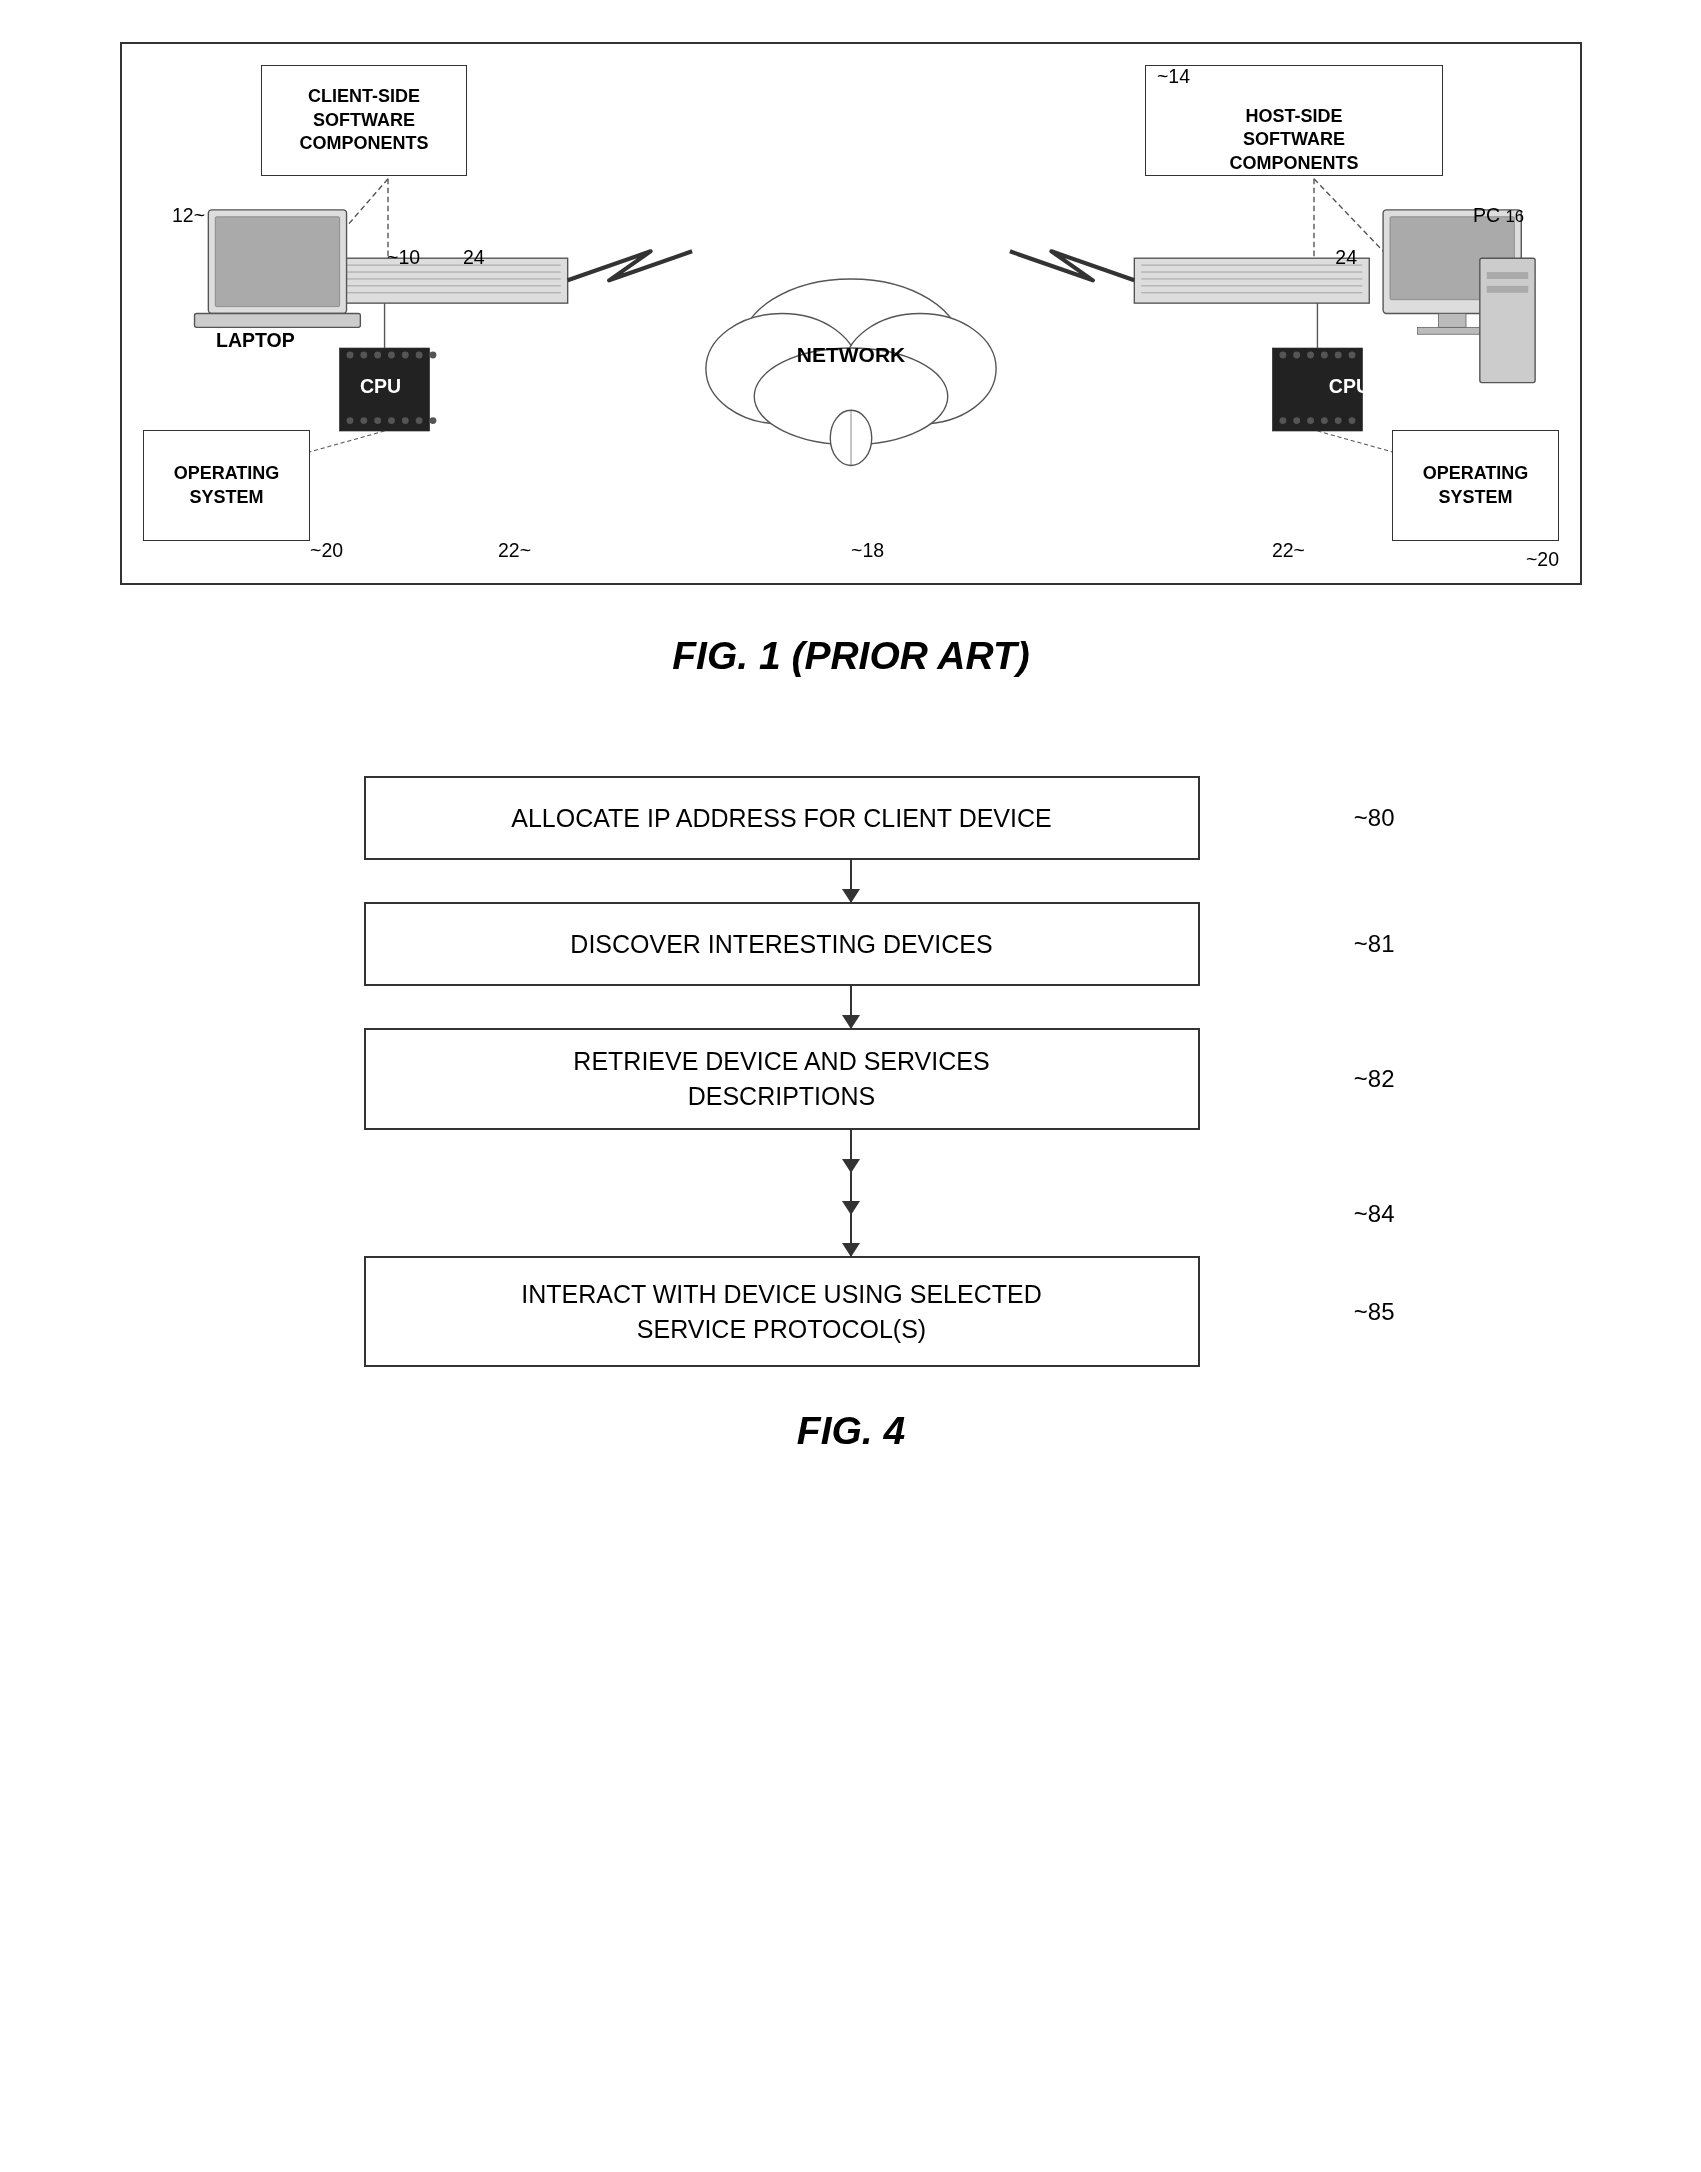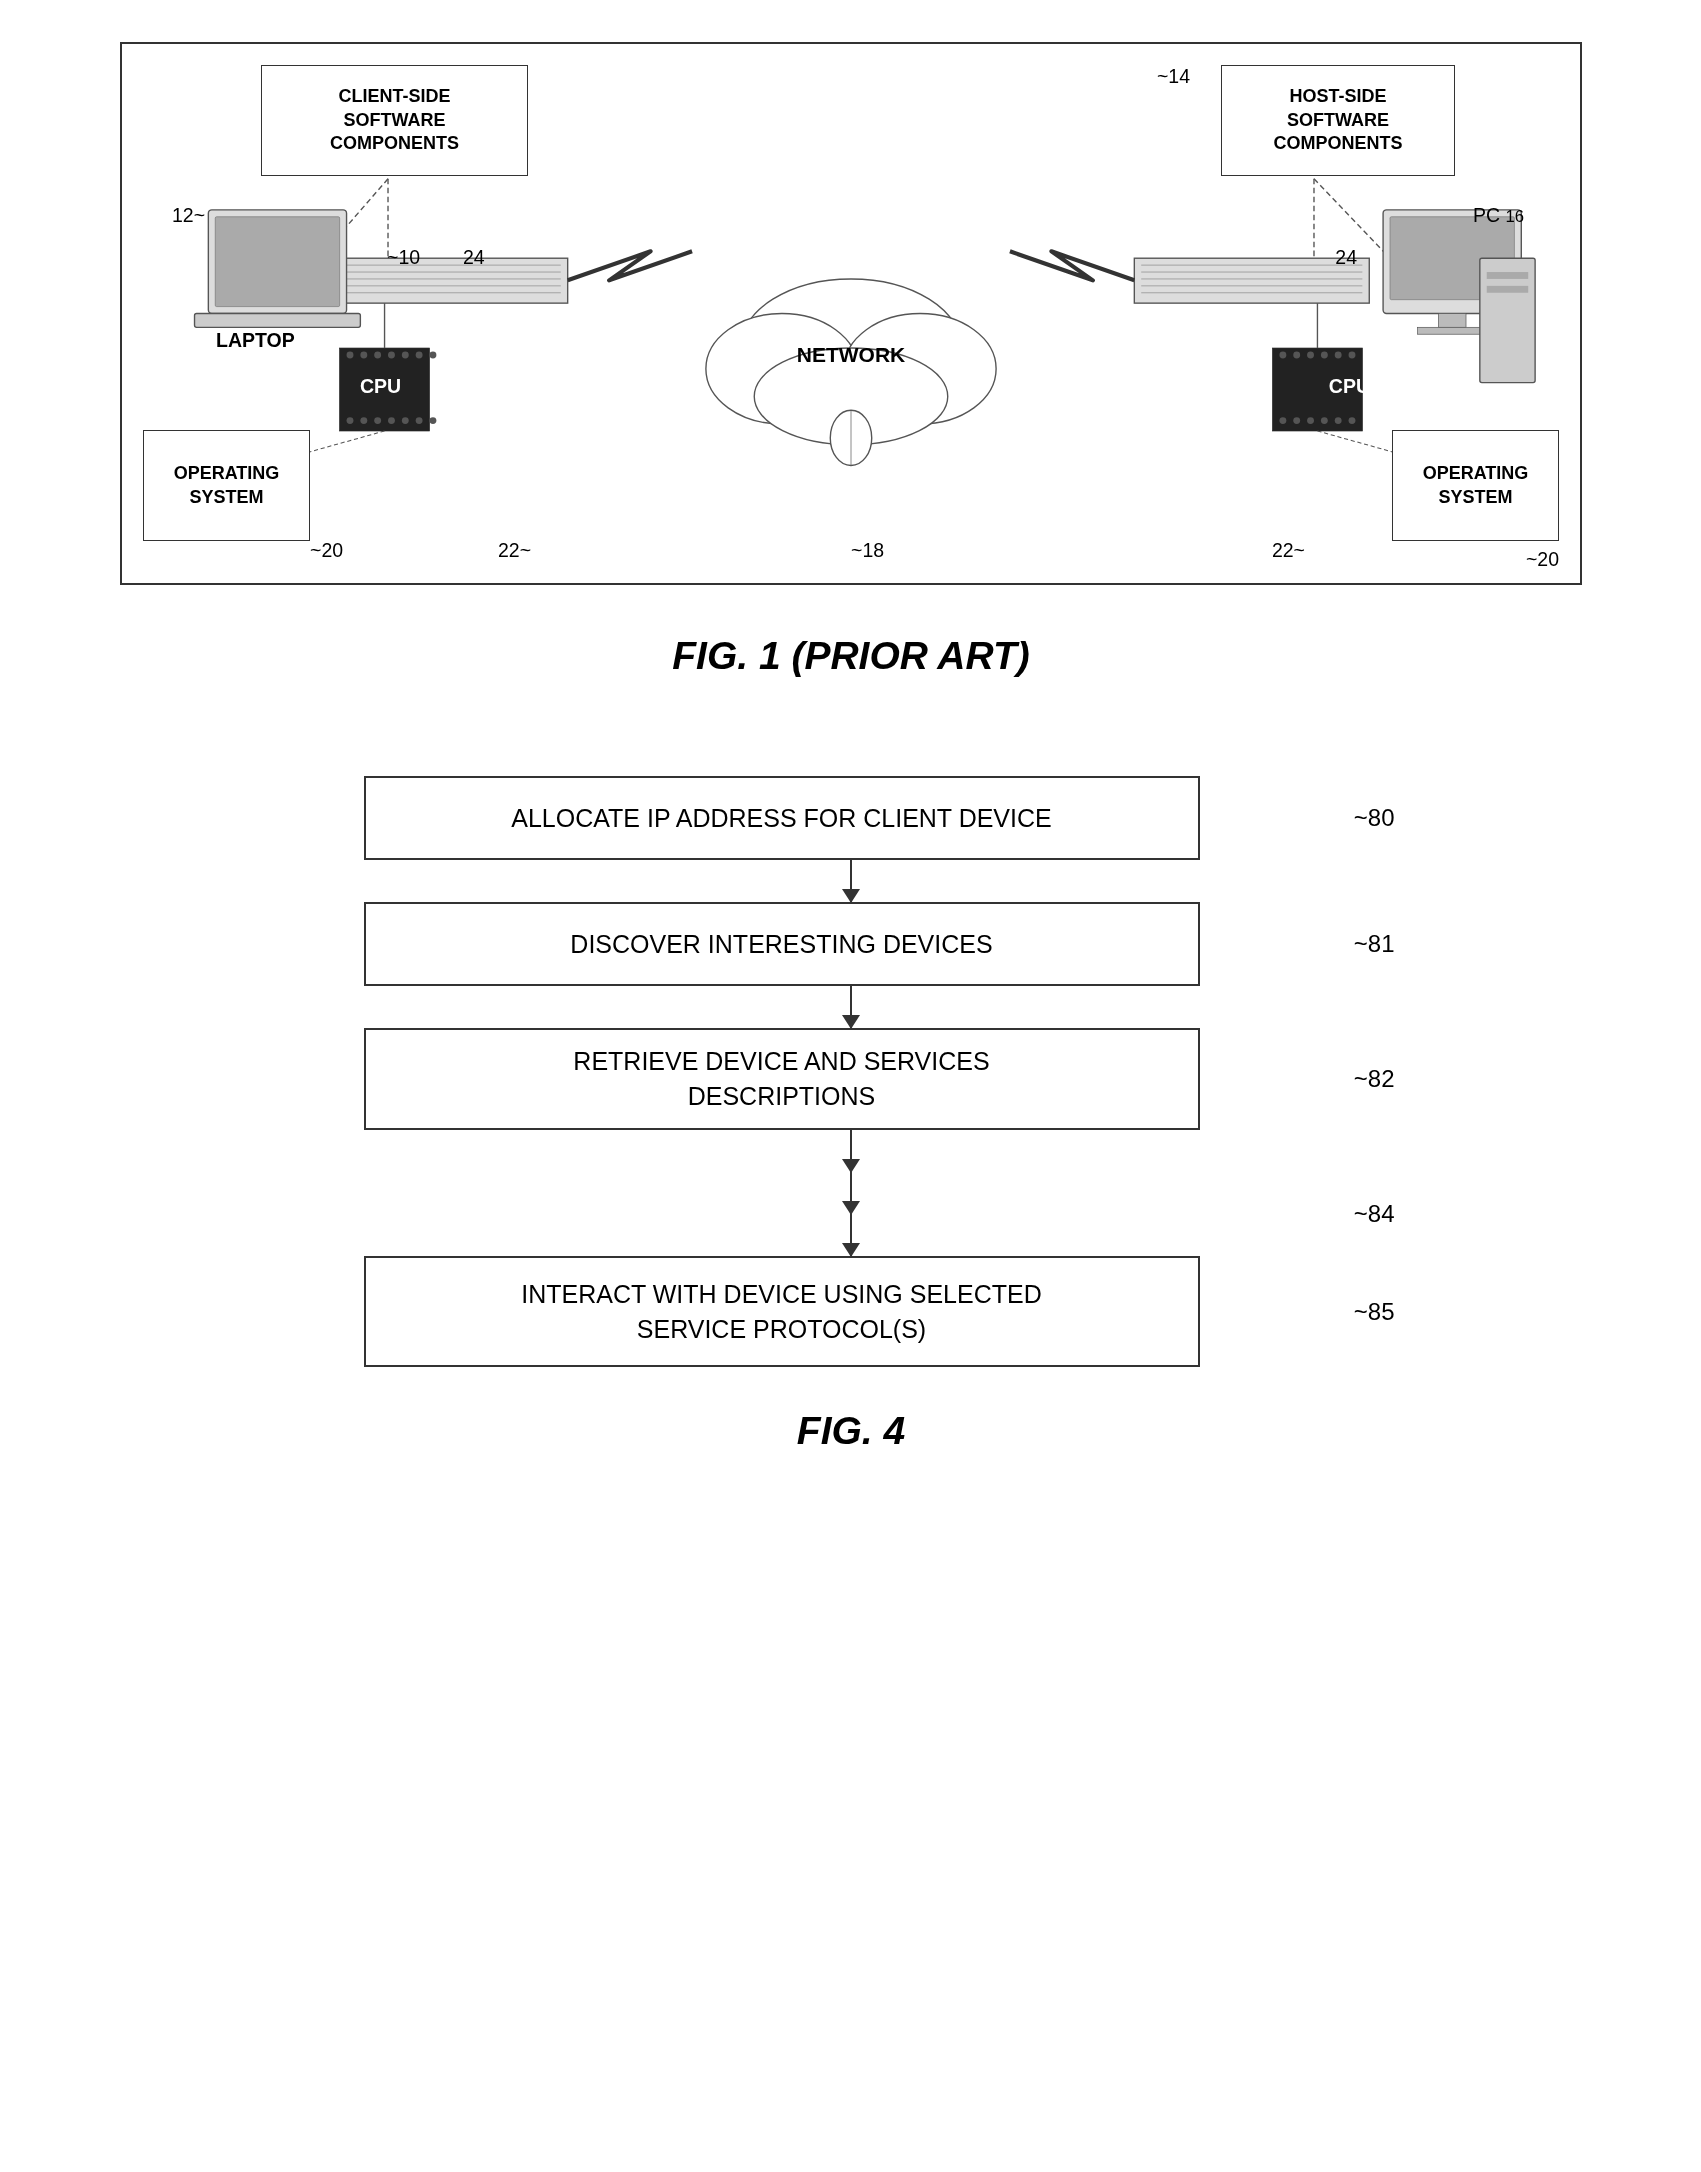--- a/index.html
+++ b/index.html
@@ -51,29 +51,30 @@
       text-align: center;
       font-size: 19.5px;
       font-weight: bold;
       font-family: Arial, sans-serif;
       line-height: 1.3;
     }
 
     .client-side-box {
       top: 21px;
       left: 139px;
-      width: 267px;
+      width: 206px;
       height: 111px;
     }
 
     .host-side-box {
       top: 21px;
-      right: 125px;
-      width: 234px;
+      right: 137px;
+      width: 298px;
       height: 111px;
+      align-items: flex-end;
     }
 
     .operating-system-left {
       bottom: 42px;
       left: 21px;
       width: 167px;
       height: 111px;
     }
 
     .operating-system-right {

